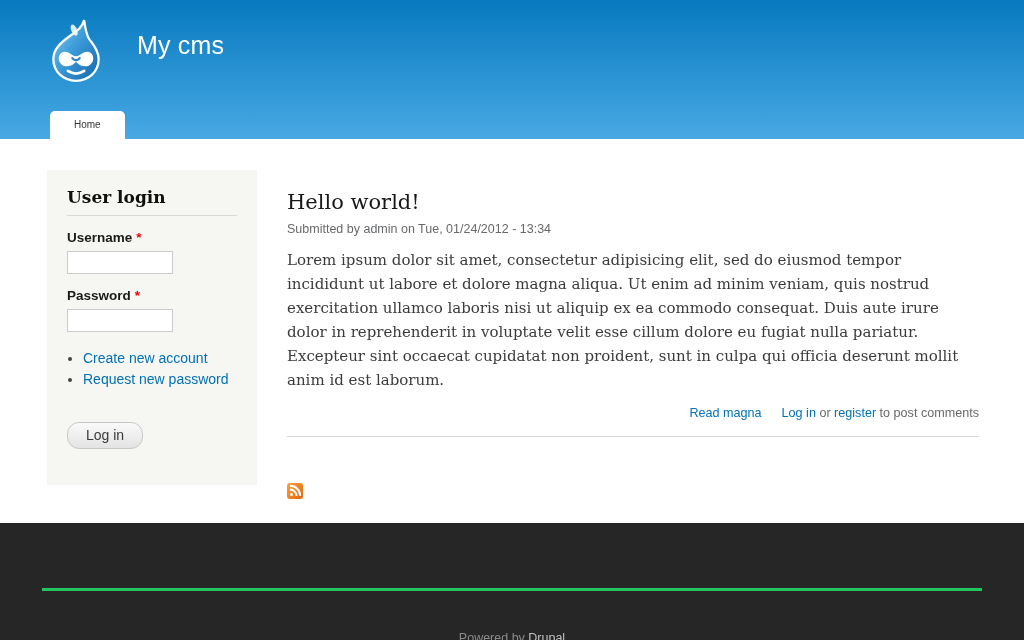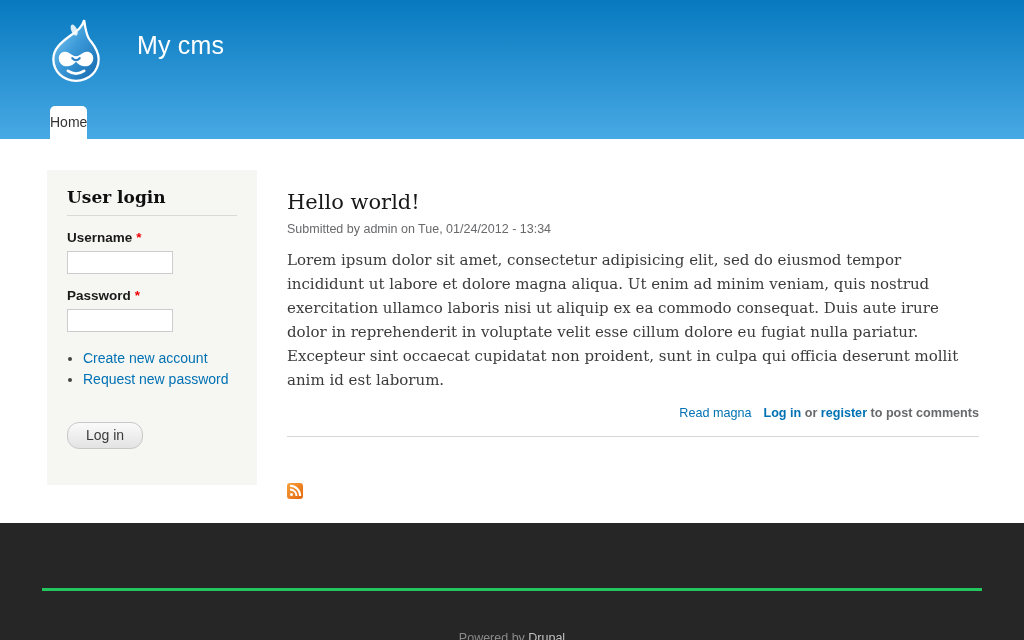--- a/index.html
+++ b/index.html
@@ -17,21 +17,21 @@
   }
   .header-inner { width:940px; margin:0 auto; position:relative; height:100%; }
   .logo { position:absolute; left:5px; top:16px; display:block; width:58px; height:68px; text-decoration:none; }
   .site-name {
     position:absolute; left:95px; top:31px;
     color:#fff; font-size:25px; letter-spacing:.2px; text-decoration:none;
   }
   .main-menu { position:absolute; bottom:0; left:8px; }
   .menu-tab {
     display:inline-block; background:#fff; color:#333;
-    font-size:14px; padding:8px 0 9px;
+    font-size:10px; padding:8px 24px 9px;
     border-radius:5px 5px 0 0; text-decoration:none;
   }
 
   
   .layout { width:940px; margin:0 auto; position:relative; height:384px; }
 
   
   .sidebar { position:absolute; left:5px; top:31px; width:210px; }
   .block {
     background:var(--sidebar-block-bg,#f6f6f2);
@@ -75,21 +75,21 @@
   .submitted { margin-top:7px; font-size:12.5px; color:#68696b; }
   .article-body {
     margin:12px 0 0; font-family:"DejaVu Serif", serif;
     font-size:15px; line-height:24px; color:#3b3b3b;
   }
   .node-links {
     margin-top:14px; text-align:right;
     font-size:12.6px; color:#68696b;
   }
   .node-links a { color:var(--link-blue,#0071b3); text-decoration:none; }
-  .comment-links { margin-left:12px;font-weight:bold; }
+  .comment-links { margin-left:20px; }
   .content-divider { margin-top:16px; border-top:1px solid #d8d8d8; height:0; }
   .feed-icon { display:inline-block; margin-top:46px; width:16px; height:16px; }
 
   
   .site-footer {
     position:absolute; left:0; top:523px; width:100%; height:117px;
     background:var(--footer-bg,#262626); box-sizing:border-box;
   }
   .footer-inner { width:940px; margin:0 auto; padding-top:65px; }
   .footer-line { border-top:3px solid #22c55e; padding-top:40px;text-align:center; }

